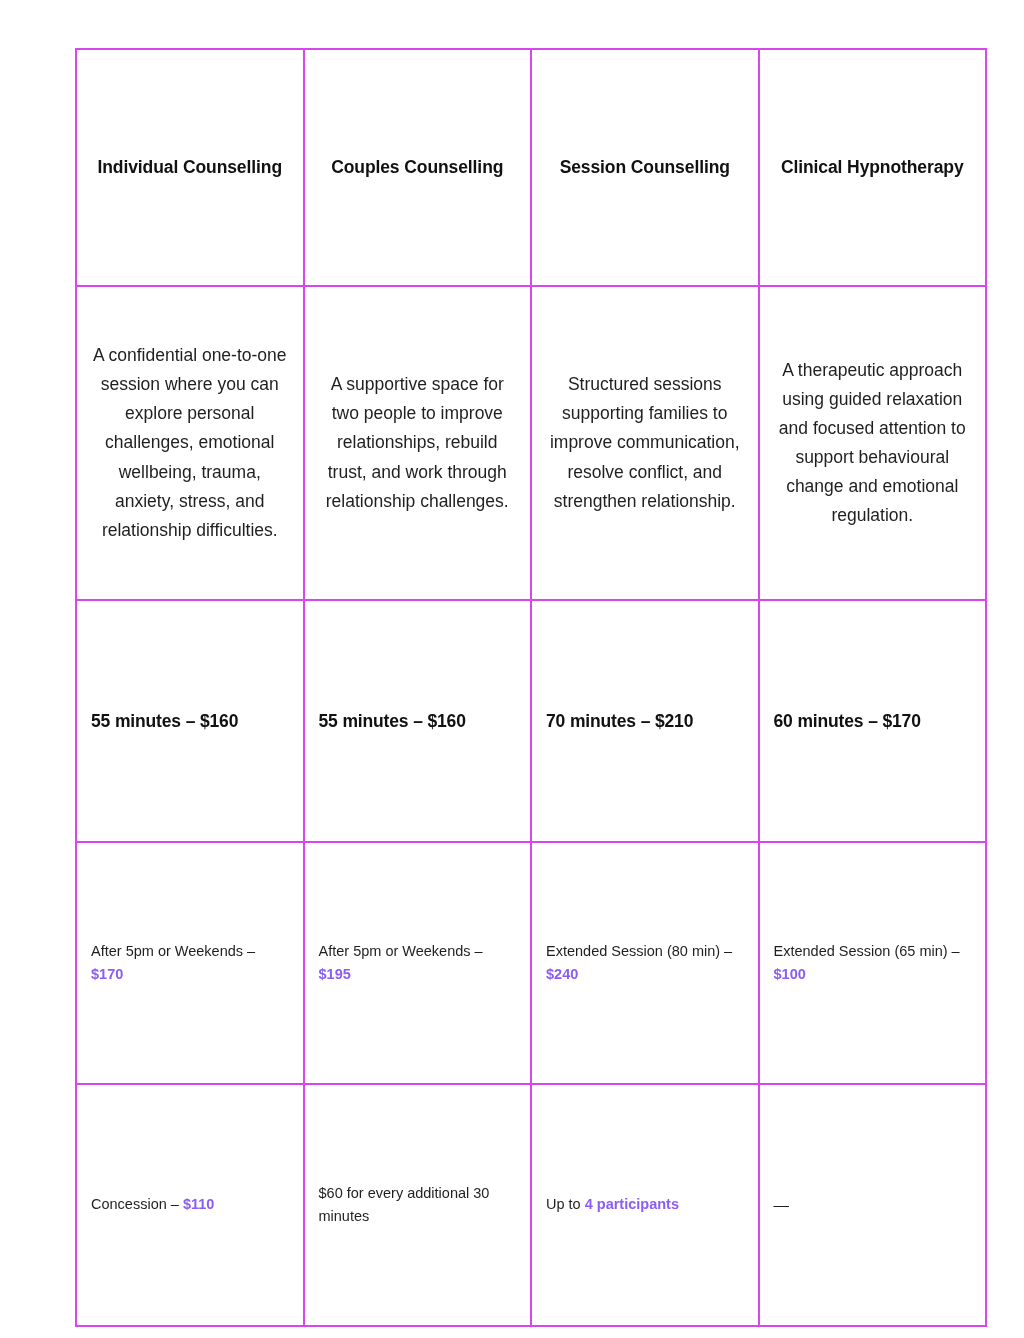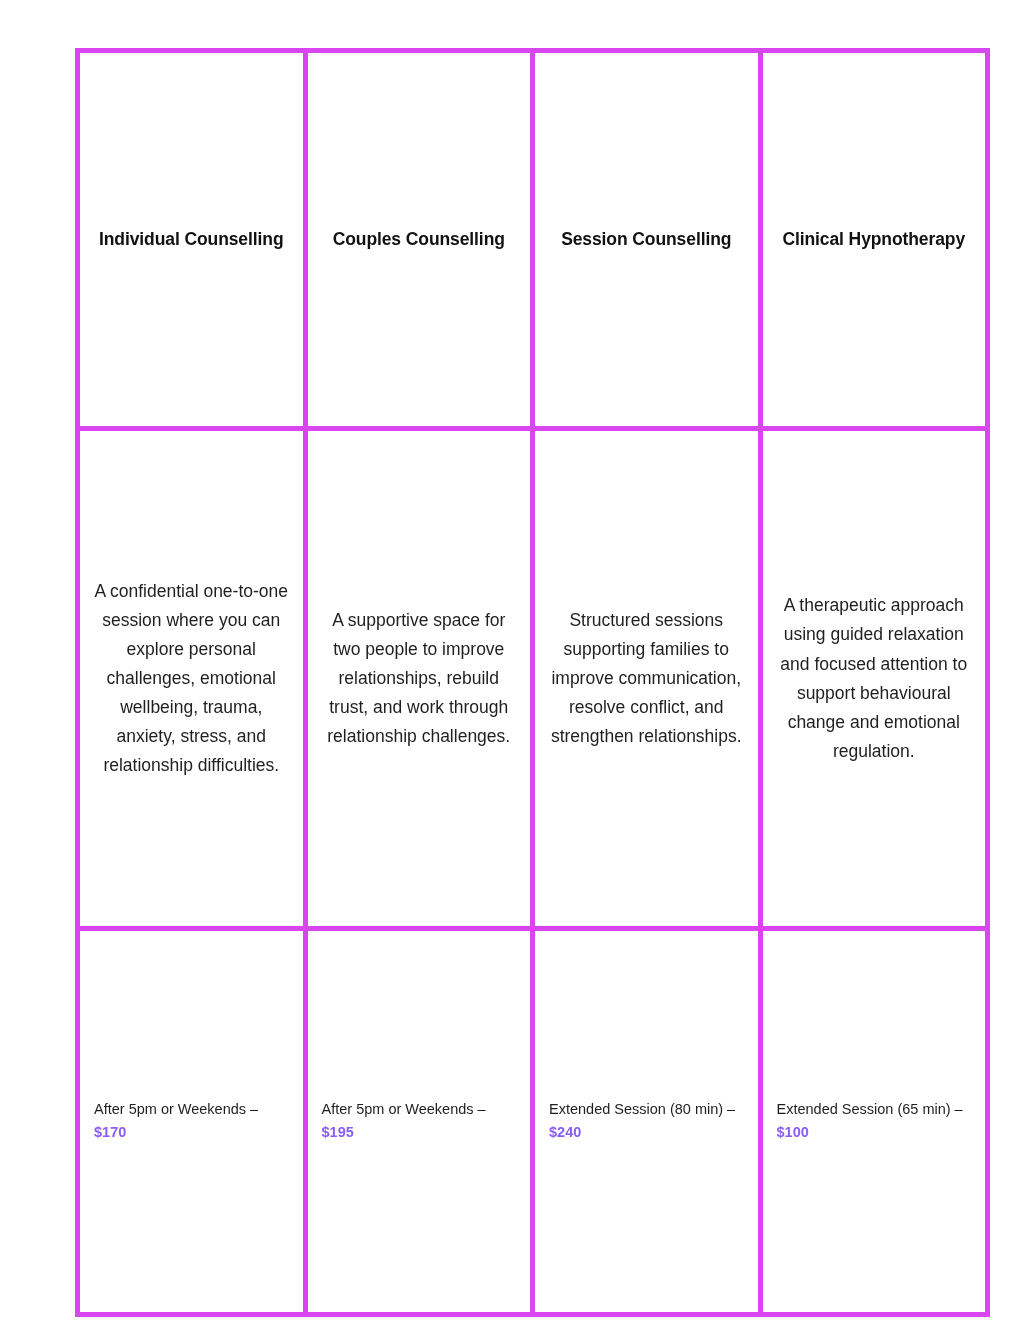--- a/index.html
+++ b/index.html
@@ -33,21 +33,21 @@
     table-layout: fixed;
     background: #ffffff;
   }
 
   .pricing-table col {
     width: 227.5px;
   }
 
   .pricing-table td,
   .pricing-table th {
-    border: 5px solid #d946ef;
+    border: 2px solid #d946ef;
     padding: 0;
     vertical-align: middle;
     background: #ffffff;
   }
 
   
   .row-header td {
     height: 235px;
   }
   .service-title {
@@ -137,40 +137,68 @@
       </tr>
 
       <tr class="row-desc">
         <td>
           <div class="service-desc">A confidential one-to-one session where you can explore personal challenges, emotional wellbeing, trauma, anxiety, stress, and relationship difficulties.</div>
         </td>
         <td>
           <div class="service-desc">A supportive space for two people to improve relationships, rebuild trust, and work through relationship challenges.</div>
         </td>
         <td>
-          <div class="service-desc">Structured sessions supporting families to improve communication, resolve conflict, and strengthen relationships.</div>
+          <div class="service-desc">Structured sessions supporting families to improve communication, resolve conflict, and strengthen relationship.</div>
         </td>
         <td>
           <div class="service-desc">A therapeutic approach using guided relaxation and focused attention to support behavioural change and emotional regulation.</div>
         </td>
       </tr>
 
+      <tr class="row-rate">
+        <td>
+          <div class="rate-main">55 minutes – $160</div>
+        </td>
+        <td>
+          <div class="rate-main">55 minutes – $160</div>
+        </td>
+        <td>
+          <div class="rate-main">70 minutes – $210</div>
+        </td>
+        <td>
+          <div class="rate-main">60 minutes – $170</div>
+        </td>
+      </tr>
 
       <tr class="row-extra">
         <td>
           <div class="rate-extra"><span>After 5pm or Weekends – </span><b>$170</b></div>
         </td>
         <td>
           <div class="rate-extra"><span>After 5pm or Weekends – </span><b>$195</b></div>
         </td>
         <td>
           <div class="rate-extra"><span>Extended Session (80 min) – </span><b>$240</b></div>
         </td>
         <td>
           <div class="rate-extra"><span>Extended Session (65 min) – </span><b>$100</b></div>
         </td>
       </tr>
 
+      <tr class="row-extra">
+        <td>
+          <div class="rate-extra"><span>Concession – </span><b>$110</b></div>
+        </td>
+        <td>
+          <div class="rate-extra"><span>$60 for every additional 30 minutes</span><b></b></div>
+        </td>
+        <td>
+          <div class="rate-extra"><span>Up to </span><b>4 participants</b></div>
+        </td>
+        <td>
+          <div class="rate-extra"><span class="dash-only">—</span><b></b></div>
+        </td>
+      </tr>
 
     </tbody>
   </table>
 
 </div>
 
 </body></html>

